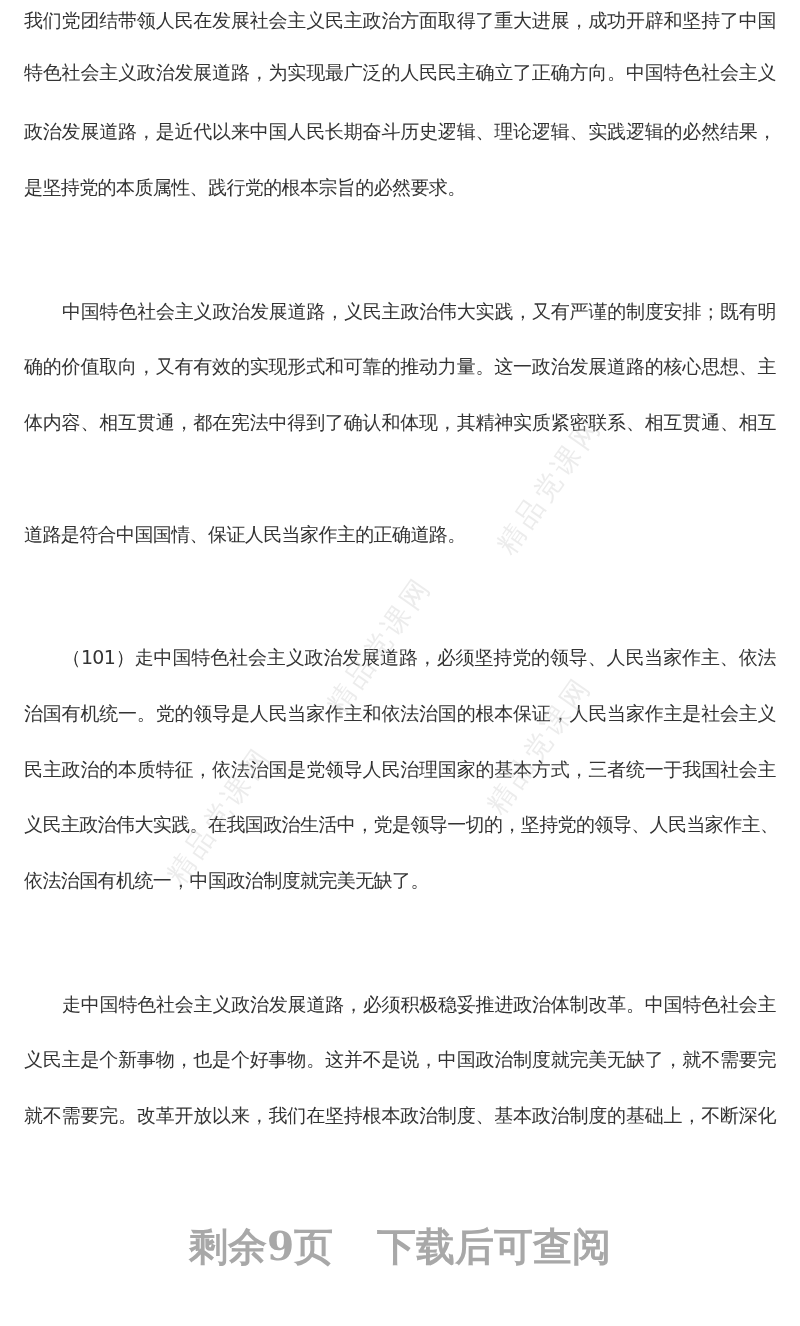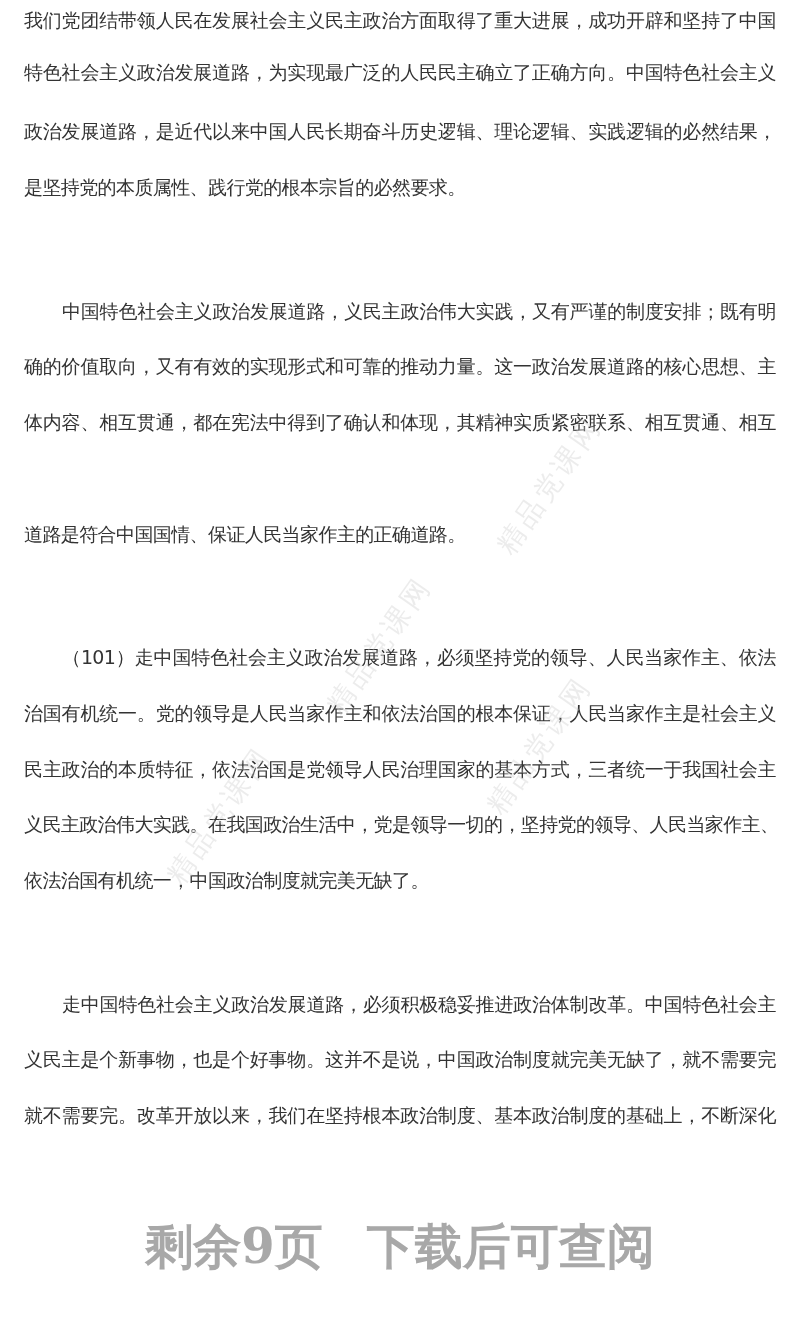--- a/index.html
+++ b/index.html
@@ -51,21 +51,21 @@
     font-family: "DejaVu Sans", sans-serif;
   }
   .more-banner {
     position: absolute;
     left: 0;
     top: 1222px;
     width: 800px;
     text-align: center;
     font-family: "DejaVu Serif", "Liberation Serif", serif;
     font-weight: bold;
-    font-size: 48px;
+    font-size: 39px;
     color: #a8a8a8;
     line-height: 48px;
   }
   .more-banner span {
     display: inline-block;
   }
   .more-banner .gap {
     width: 44px;
   }
 </style>

